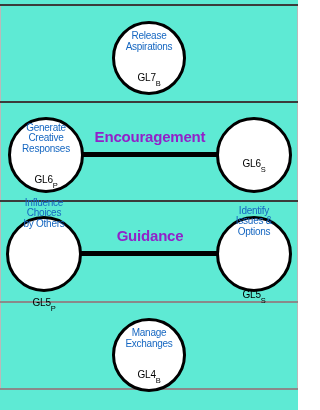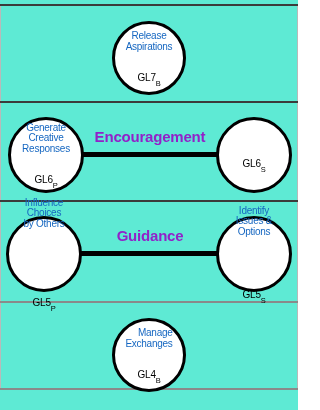--- a/index.html
+++ b/index.html
@@ -161,20 +161,20 @@
 
     <div class="node n-pair" style="left:216px; top:216px;gap:32px;">
       <div class="node-title">Identify
 Issues &amp;
 Options</div>
       <div class="node-code"><span>GL5</span><span class="sub">S</span></div>
     </div>
   </div>
 
   <div class="band">
-    <div class="node n-single" style="left:112px; top:318px;text-align:right;">
+    <div class="node n-single" style="left:112px; top:318px;">
       <div class="node-title">Manage
 Exchanges</div>
       <div class="node-code"><span>GL4</span><span class="sub">B</span></div>
     </div>
   </div>
 
 </div>
 
 </body></html>

